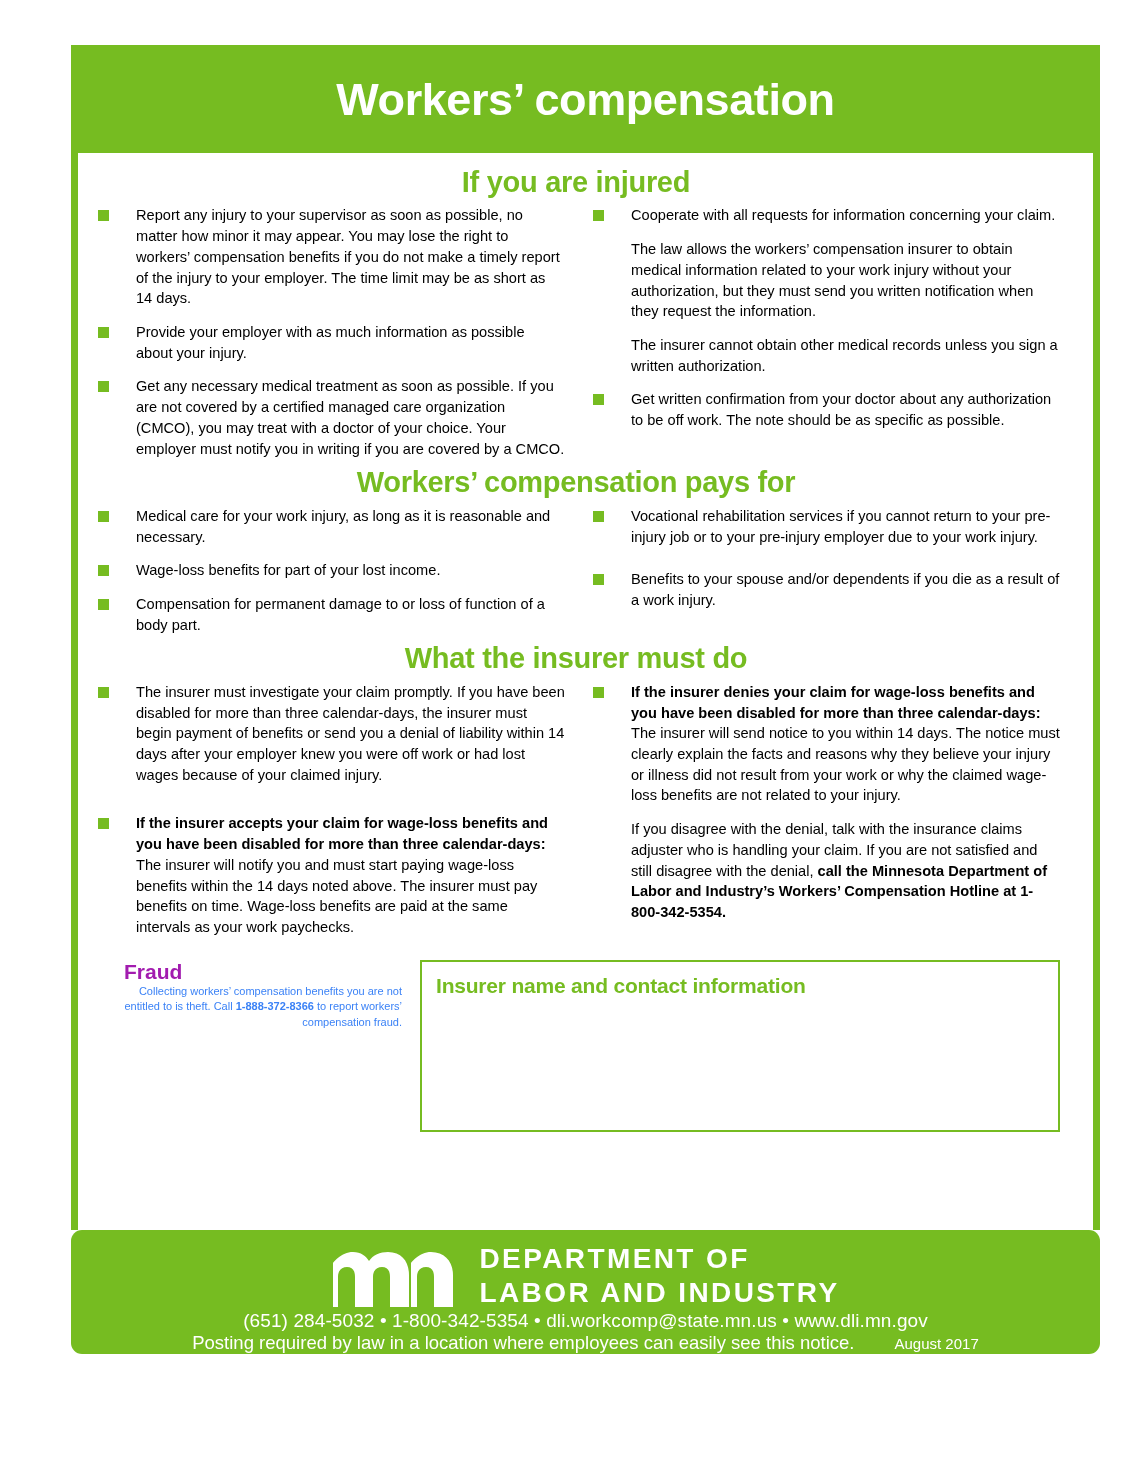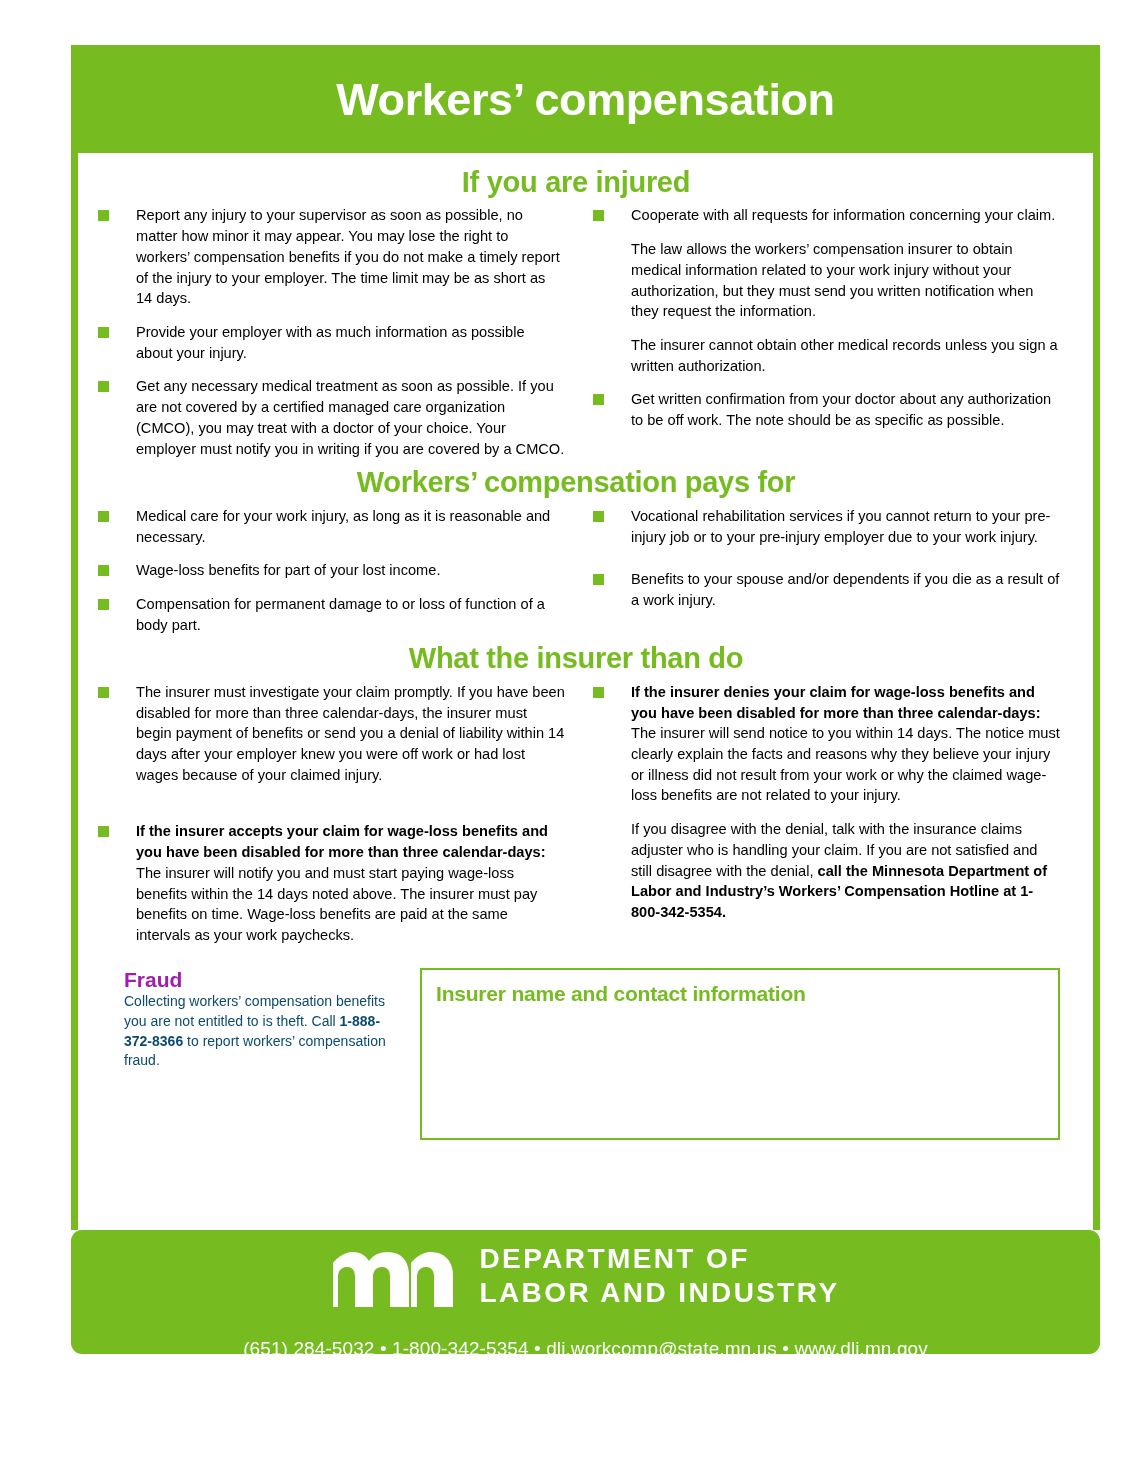--- a/index.html
+++ b/index.html
@@ -127,23 +127,24 @@
     box-sizing: border-box;
   }
   .fraud-title {
     color: #a21caf;
     font-size: 21px;
     font-weight: bold;
     margin: 0 0 1px 0;
     line-height: 1.1;
   }
   .fraud-body {
-    font-size: 14px;
+    font-size: 11px;
     line-height: 1.42;
-    color: #0c4a6e;
+    color: #3b82f6;
+    text-align: right;
   }
   .insurer-box {
     flex: 1;
     border: 2px solid #76bc21;
     box-sizing: border-box;
     height: 172px;
     padding: 12px 14px;
   }
   .insurer-box-title {
     color: #76bc21;
@@ -179,21 +180,21 @@
   }
   .dept-lines {
     text-align: left;
     color: #ffffff;
     font-weight: bold;
     font-size: 28px;
     line-height: 1.22;
     letter-spacing: 2.4px;
   }
   .footer-contact {
-    margin-top: 28px;
+    margin-top: 0;
     font-size: 19px;
     color: #ffffff;
     letter-spacing: 0.1px;
   }
   .footer-posting {
     font-size: 18.5px;
     color: #ffffff;
     display: flex;
     align-items: baseline;
     justify-content: center;
@@ -248,29 +249,29 @@
         </ul>
       </div>
       <div class="col">
         <ul class="blist">
           <li><span class="sq"></span><span>Vocational rehabilitation services if you cannot return to your pre-injury job or to your pre-injury employer due to your work injury.</span></li>
           <li style="margin-top:22px"><span class="sq"></span><span>Benefits to your spouse and/or dependents if you die as a result of a work injury.</span></li>
         </ul>
       </div>
     </div>
 
-    <h2 class="section-title st-3">What the insurer than do</h2>
+    <h2 class="section-title st-3">What the insurer must do</h2>
     <div class="cols">
       <div class="col">
         <ul class="blist">
           <li>
             <span class="sq"></span>
             <span>The insurer must investigate your claim promptly. If you have been disabled for more than three calendar-days, the insurer must begin payment of benefits or send you a denial of liability within 14 days after your employer knew you were off work or had lost wages because of your claimed injury.</span>
           </li>
-          <li style="margin-top:36px">
+          <li style="margin-top:28px">
             <span class="sq"></span>
             <b>If the insurer accepts your claim for wage-loss benefits and you have been disabled for more than three calendar-days:</b><span> The insurer will notify you and must start paying wage-loss benefits within the 14 days noted above. The insurer must pay benefits on time. Wage-loss benefits are paid at the same intervals as your work paychecks.</span>
           </li>
         </ul>
       </div>
       <div class="col">
         <ul class="blist">
           <li>
             <span class="sq"></span>
             <b>If the insurer denies your claim for wage-loss benefits and you have been disabled for more than three calendar-days:</b><span>  The insurer will send notice to you within 14 days. The notice must clearly explain the facts and reasons why they believe your injury or illness did not result from your work or why the claimed wage-loss benefits are not related to your injury.</span>

